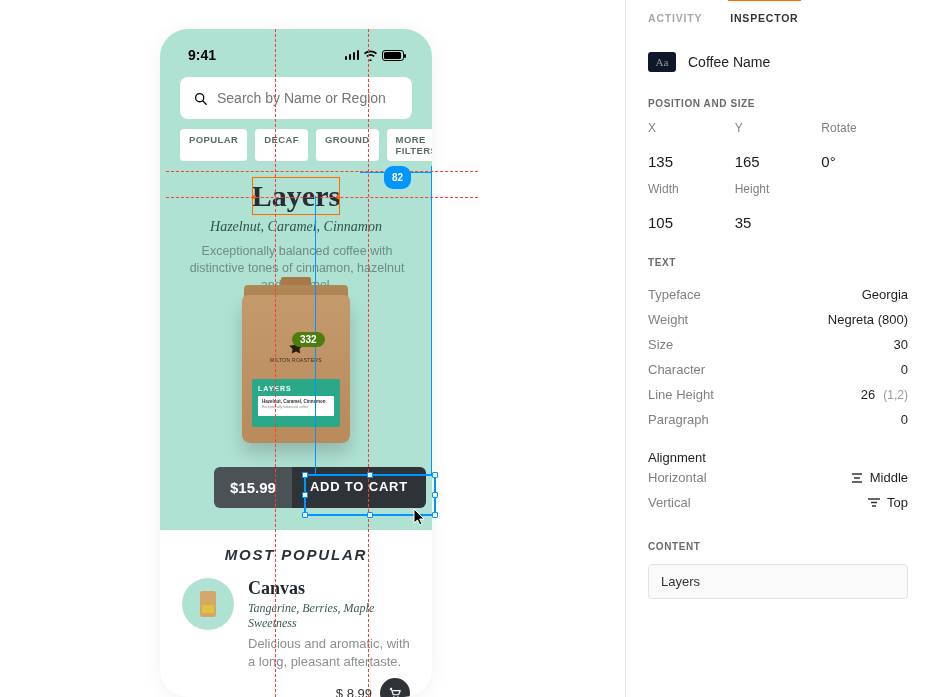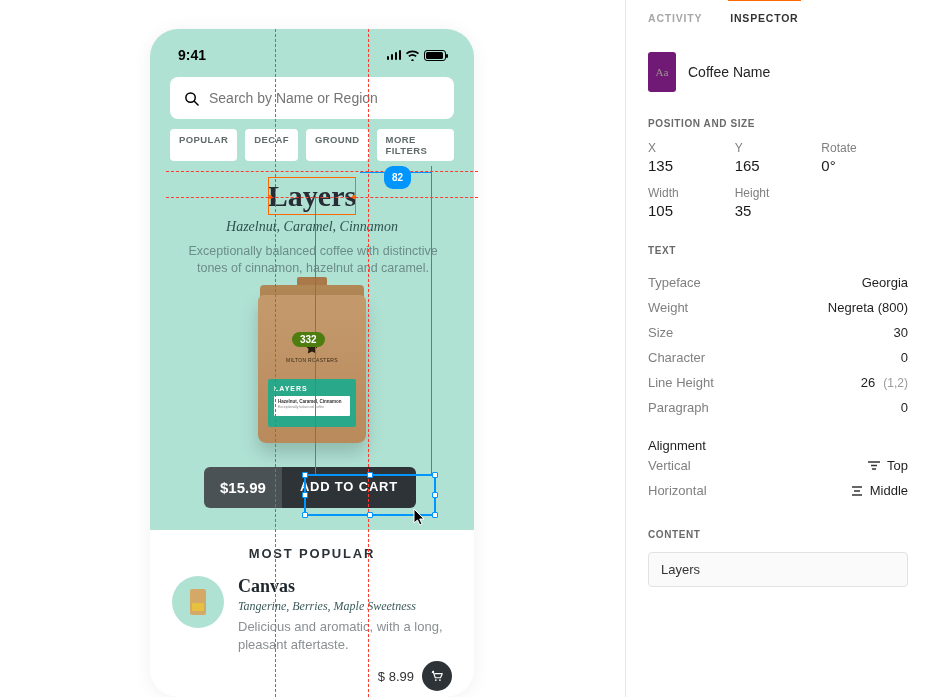--- a/index.html
+++ b/index.html
@@ -1,21 +1,21 @@
 <!DOCTYPE html>
 <html><head>
 <meta charset="utf-8">
 <style>
   * { box-sizing: border-box; margin: 0; padding: 0; }
   body { font-family: -apple-system, BlinkMacSystemFont, "Segoe UI", Helvetica, Arial, sans-serif; background: #fff; width: 930px; height: 697px; overflow: hidden; position: relative; }
 
   .canvas-area { position: absolute; left: 0; top: 0; width: 625px; height: 697px; background: #fff; }
 
   
-  .phone { position: absolute; left: 150px; top: 29px; width: 324px; height: 668px; background: #fff; border-radius: 28px; overflow: hidden; box-shadow: 0 2px 20px rgba(0,0,0,0.06); }
+  .phone { position: absolute; left: 160px; top: 29px; width: 272px; height: 668px; background: #fff; border-radius: 28px; overflow: hidden; box-shadow: 0 2px 20px rgba(0,0,0,0.06); }
   .phone-hero { background: #b0e2d4; height: 501px; position: relative; }
   .status-bar { display: flex; justify-content: space-between; align-items: center; padding: 18px 28px 0 28px; font-size: 14px; font-weight: 600; color: #000; }
   .status-icons { display: flex; gap: 4px; align-items: center; }
   .signal-bars { display: flex; gap: 1.5px; align-items: flex-end; }
   .signal-bars span { width: 2.5px; background: #000; border-radius: 1px; }
   .signal-bars span:nth-child(1) { height: 4px; }
   .signal-bars span:nth-child(2) { height: 6px; }
   .signal-bars span:nth-child(3) { height: 8px; }
   .signal-bars span:nth-child(4) { height: 10px; }
   .wifi-svg { width:15px; height:11px; }
@@ -48,21 +48,21 @@
   .bag-label-name { font-size:7px; font-weight:700; color:#fff; letter-spacing:1px; }
   .bag-label-white { background:#fff; height:20px; margin-top:4px; border-radius:1px; padding:3px 4px; }
   .bag-label-white .l1 { font-size:4.5px; color:#333; font-weight:600; }
   .bag-label-white .l2 { font-size:3.5px; color:#888; margin-top:1px; }
 
   .buy-row { position: absolute; bottom: 22px; left: 54px; display: flex; }
   .price-pill { background: #4a5256; color: #fff; font-weight: 700; font-size: 15px; padding: 12px 16px; border-radius: 6px 0 0 6px; }
   .add-cart { background: #2e3338; color: #fff; font-weight: 700; font-size: 13px; letter-spacing: 0.8px; padding: 12px 18px; border-radius: 0 6px 6px 0; position: relative; }
 
   .phone-bottom { padding: 16px 22px 0 22px; }
-  .most-pop { text-align:center; font-size:13px; font-weight:700; letter-spacing:1.8px; color:#2a3238; }
+  .most-pop { text-align:center; font-size:15px; font-weight:700; letter-spacing:1.8px; color:#2a3238;font-style:italic; }
   .pop-item { display:flex; gap:14px; margin-top:15px; }
   .pop-thumb { width:52px; height:52px; background:#b0e2d4; border-radius:50%; display:flex; align-items:center; justify-content:center; flex-shrink:0; }
   .mini-bag { width:16px; height:26px; background:#d4a968; border-radius:2px; position:relative; }
   .mini-bag::after { content:""; position:absolute; bottom:4px; left:2px; right:2px; height:8px; background:#e8c040; border-radius:1px;}
   .pop-body { flex:1; }
   .pop-title { font-family:Georgia,serif; font-weight:700; font-size:18px; color:#1f272c; }
   .pop-sub { font-family:Georgia,serif; font-style:italic; font-size:12px; color:#3d5a5a; margin-top:2px; }
   .pop-desc { font-size:13px; color:#8a8f92; margin-top:4px; line-height:1.35; }
   .pop-price-row { display:flex; justify-content:flex-end; align-items:center; gap:8px; margin-top:8px; }
   .pop-price { font-size:13px; color:#333; }
@@ -92,27 +92,27 @@
   .cursor-ic { position: absolute; left: 413px; top: 508px; z-index: 30; }
 
   
   .inspector { position: absolute; right: 0; top: 0; width: 305px; height: 697px; background: #fff; border-left: 1px solid #e6e6e6; padding: 0 22px; font-size: 13px; color: #333; }
   .tabs { display: flex; gap: 28px; margin-top: 12px; }
   .tab { font-size: 10.5px; font-weight: 700; letter-spacing: 0.8px; color: #a7a7a7; padding-bottom: 6px; position: relative; }
   .tab.active { color: #333; }
   .tab.active::before { content:""; position:absolute; top:-13px; left:-2px; right:-2px; height:2px; background:#ff6a00; }
 
   .layer-row { display:flex; align-items:center; gap:12px; margin-top: 22px; }
-  .layer-thumb { width:28px; height:40px; background:#701a75; border-radius:3px; display:flex; align-items:center; justify-content:center; font-size:11px; color:#9a948c; font-family:Georgia,serif;}
+  .layer-thumb { width:28px; height:20px; background:#0f172a; border-radius:3px; display:flex; align-items:center; justify-content:center; font-size:11px; color:#9a948c; font-family:Georgia,serif;}
   .layer-name { font-size:14px; color:#242424; }
 
   .section-head { font-size:10px; font-weight:700; letter-spacing:0.6px; color:#6a6a6a; margin-top:26px; }
   .pos-grid { display:grid; grid-template-columns: 1fr 1fr 1fr; row-gap: 12px; margin-top:12px; }
   .pos-grid .lbl { font-size:12px; color:#808080; }
-  .pos-grid .val { font-size:15px; color:#1a1a1a; margin-top:2px; }
+  .pos-grid .val { font-size:15px; color:#1a1a1a; margin-top:18px; }
 
   .text-grid { margin-top: 14px; }
   .text-row { display:flex; justify-content:space-between; align-items:center; padding: 5px 0; font-size: 13px; }
   .text-row .k { color:#808080; }
   .text-row .v { color:#1f1f1f; display:flex; align-items:center; gap:8px;}
   .lh-alt { color:#9a9a9a; font-size:12px; }
   .swatch { width:14px; height:14px; border-radius:50%; background:#282c34; display:inline-block; }
 
   .align-head { font-size:13px; color:#1f1f1f; margin-top:18px; font-weight:500; }
   .align-row { display:flex; justify-content:space-between; align-items:center; padding:5px 0; font-size:13px; }
@@ -306,37 +306,37 @@
         </span>
       </div>
     <div class="text-row">
         <span class="k">Paragraph</span>
         <span class="v">0</span>
       </div>
   </div>
 
   <div class="align-head">Alignment</div>
   <div class="align-row">
+    <span class="k">Horizontal</span>
+    <span class="v">
+        <svg class="align-ic" viewBox="0 0 14 12">
+          <line x1="2" y1="2" x2="12" y2="2" stroke="#333" stroke-width="1.5"></line>
+          <line x1="4" y1="6" x2="10" y2="6" stroke="#333" stroke-width="1.5"></line>
+          <line x1="2" y1="10" x2="12" y2="10" stroke="#333" stroke-width="1.5"></line>
+        </svg>
+        <span>Middle</span>
+      </span>
+  </div>
+  <div class="align-row">
     <span class="k">Vertical</span>
     <span class="v">
         <svg class="align-ic" viewBox="0 0 14 12">
           <line x1="1" y1="2" x2="13" y2="2" stroke="#333" stroke-width="1.5"></line>
           <line x1="4" y1="5.5" x2="10" y2="5.5" stroke="#333" stroke-width="1.5"></line>
           <line x1="5" y1="9" x2="9" y2="9" stroke="#333" stroke-width="1.5"></line>
         </svg>
         <span>Top</span>
       </span>
   </div>
-  <div class="align-row">
-    <span class="k">Horizontal</span>
-    <span class="v">
-        <svg class="align-ic" viewBox="0 0 14 12">
-          <line x1="2" y1="2" x2="12" y2="2" stroke="#333" stroke-width="1.5"></line>
-          <line x1="4" y1="6" x2="10" y2="6" stroke="#333" stroke-width="1.5"></line>
-          <line x1="2" y1="10" x2="12" y2="10" stroke="#333" stroke-width="1.5"></line>
-        </svg>
-        <span>Middle</span>
-      </span>
-  </div>
 
   <div class="section-head">CONTENT</div>
   <input class="content-input" value="Layers" style="">
 </div>
 
 </body></html>

